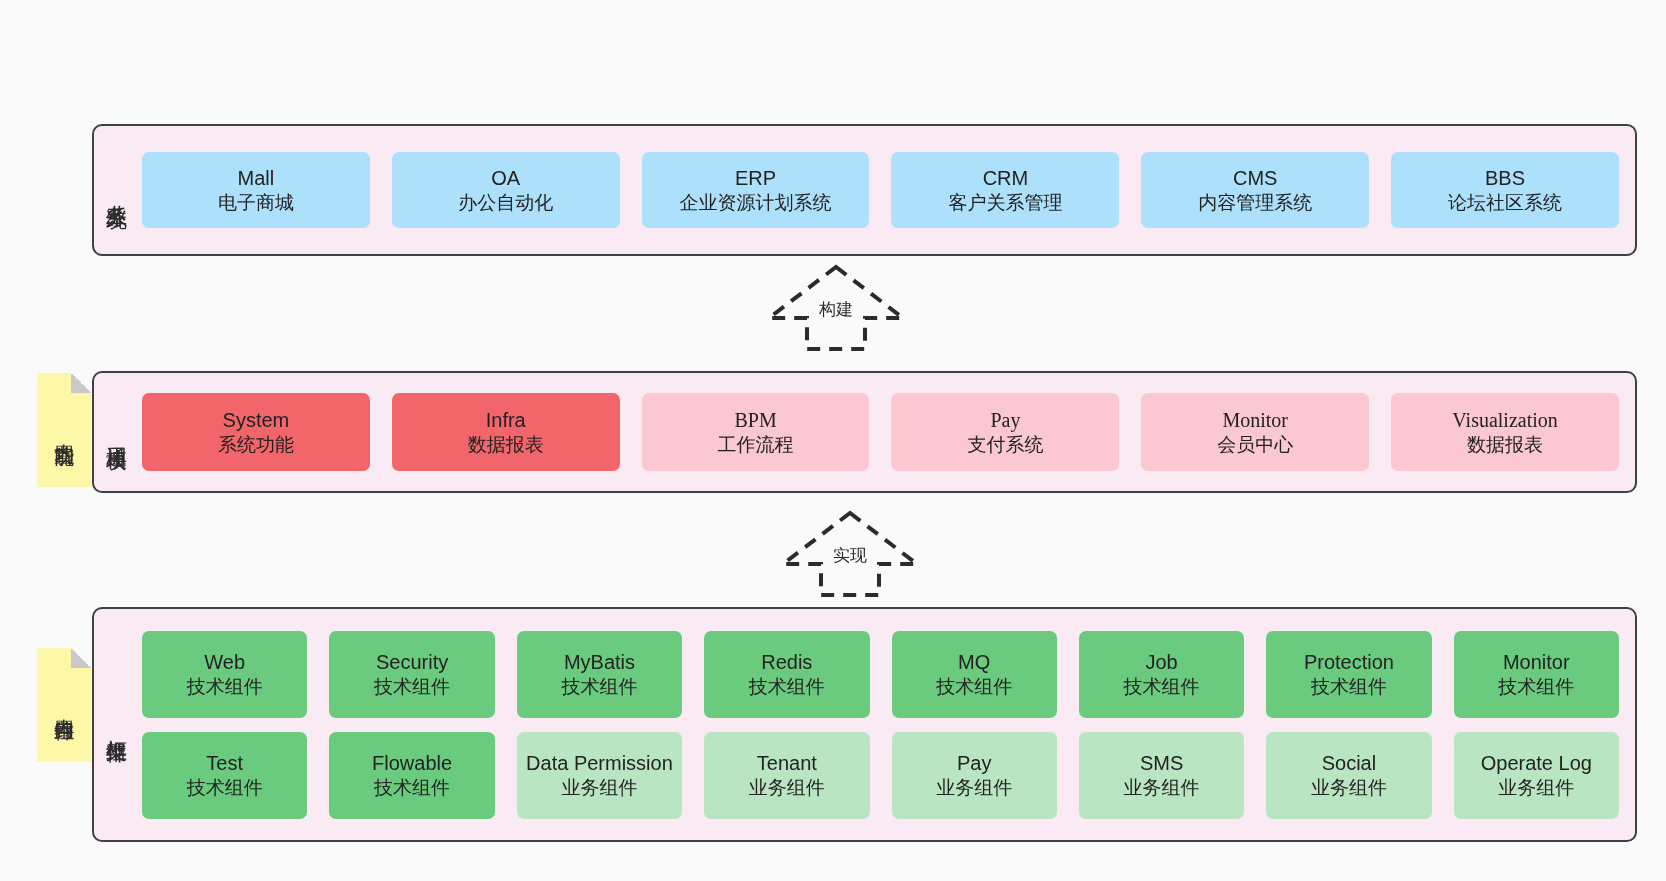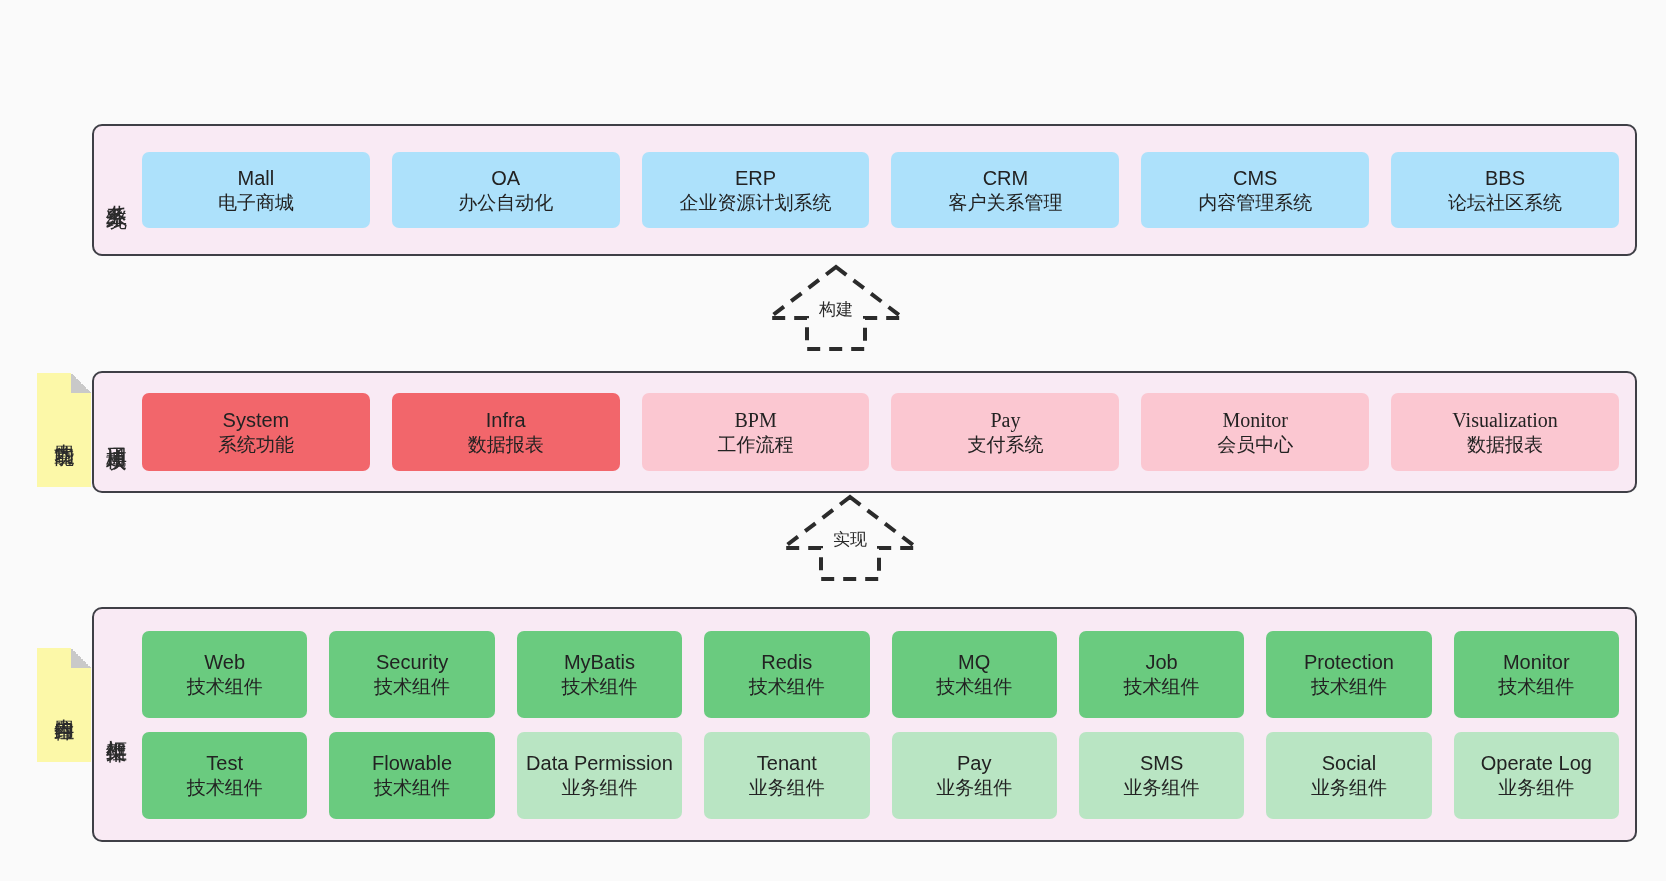--- a/index.html
+++ b/index.html
@@ -122,21 +122,21 @@
     position: absolute;
     left: 0; right: 0;
     text-align: center;
     font-size: 17px;
     color: #2b2b2b;
     user-select: none;
     white-space: nowrap;
   }
   #arrow-build     { left: 762px; top: 262px; width: 148px; height: 92px; }
   #arrow-build .arrow-label { top: 36px; }
-  #arrow-implement { left: 776px; top: 492px; width: 148px; height: 92px; }
+  #arrow-implement { left: 776px; top: 508px; width: 148px; height: 92px; }
   #arrow-implement .arrow-label { top: 36px; }
 </style>
 </head>
 <body>
 
 <div id="stage">
 
   <div class="layer" id="layer-business">
     <div class="layer-title">业务系统</div>
     <div class="layer-body">

